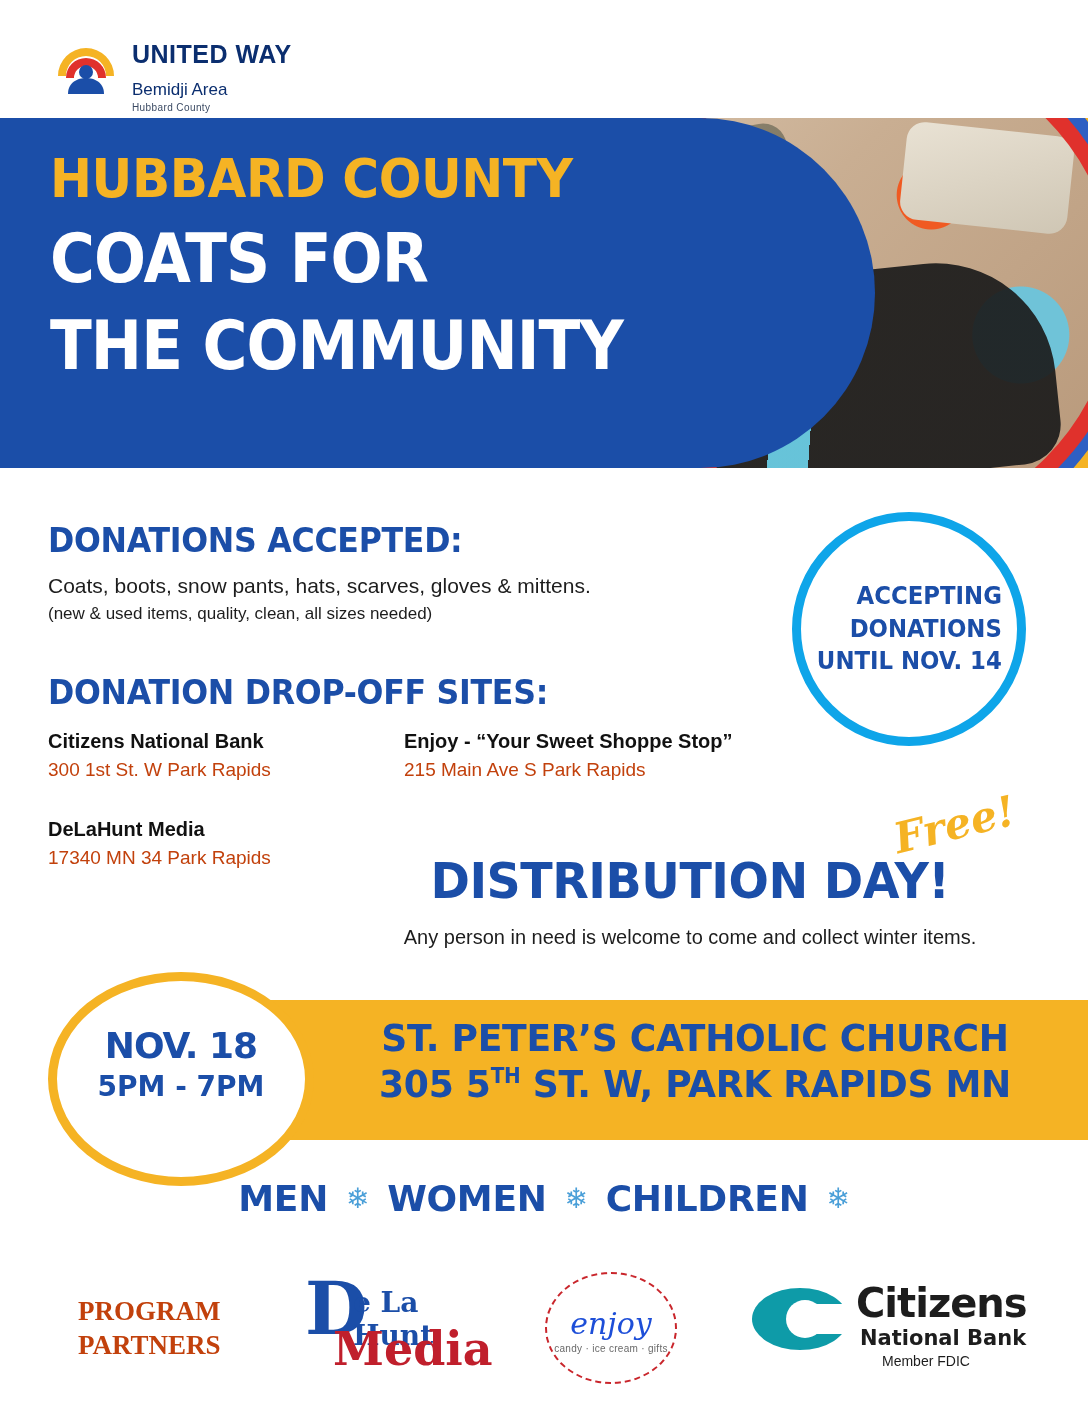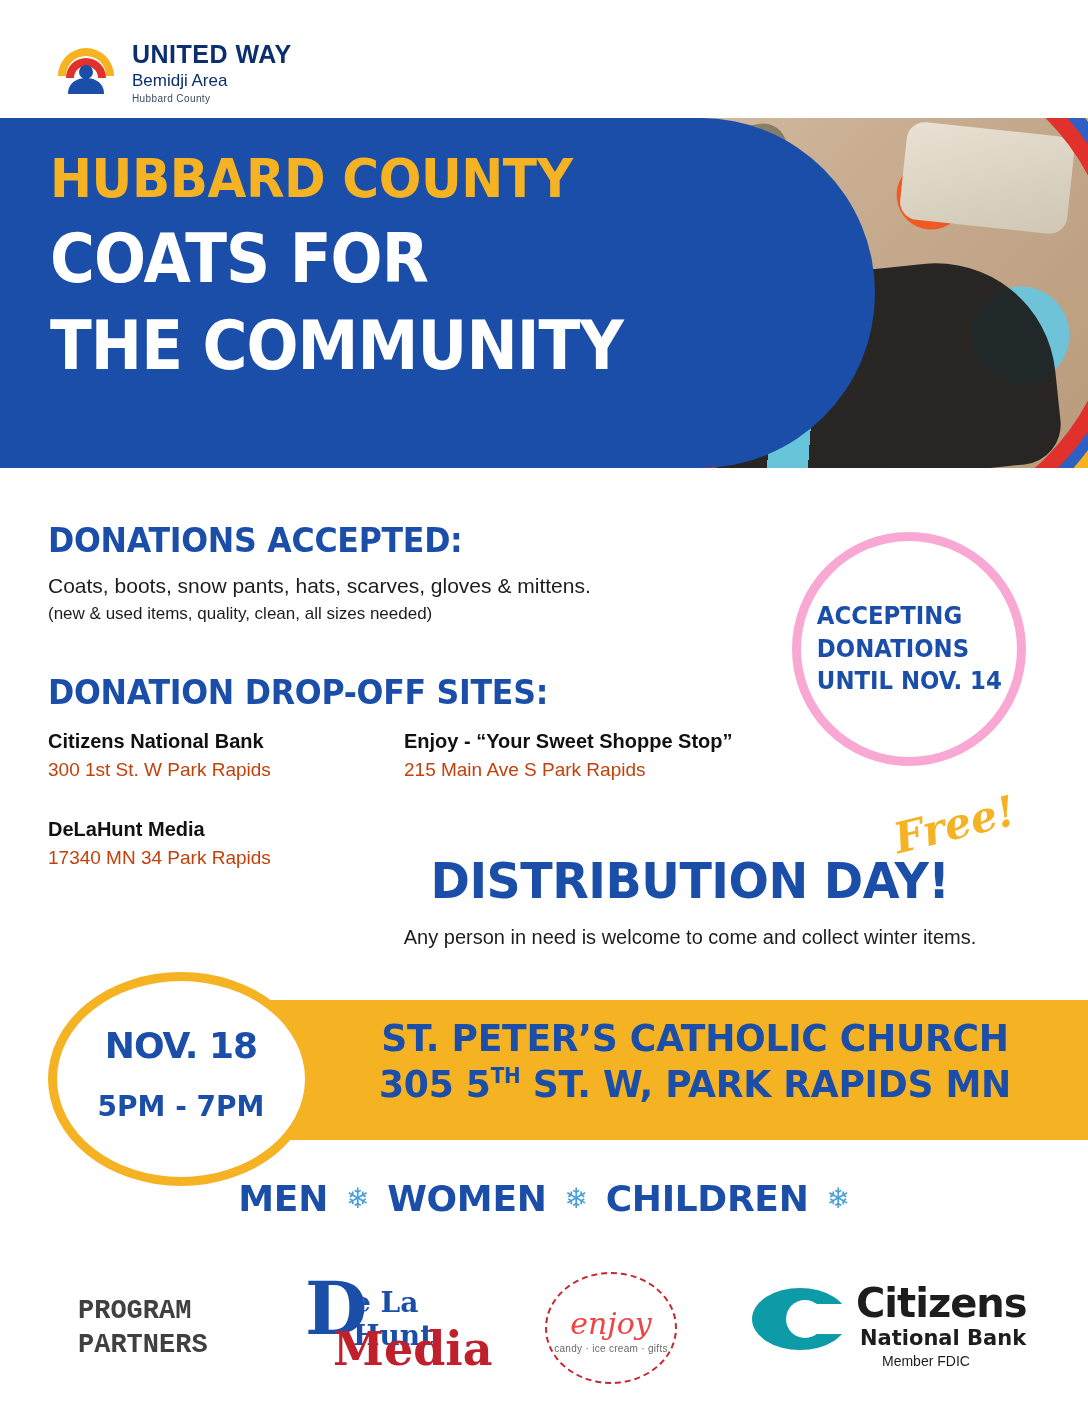--- a/index.html
+++ b/index.html
@@ -44,21 +44,21 @@
     font-size: 25px;
     font-weight: bold;
     color: #0b2e6f;
     letter-spacing: 0.5px;
     line-height: 1;
   }
   .uw-sub {
     font-size: 17px;
     color: #0b2e6f;
     line-height: 1.25;
-    margin-top: 3px;
+    margin-top: 12px;
   }
   .uw-sub2 {
     font-size: 10px;
     color: #3b4a63;
     letter-spacing: 0.4px;
     margin-top: 2px;
   }
 
   
   .hero {
@@ -231,29 +231,29 @@
     margin-top: 6px;
   }
   .site-1 { left: 0; top: 0; }
   .site-2 { left: 356px; top: 0; }
   .site-3 { left: 0; top: 88px; }
 
   
   .accept-circle {
     position: absolute;
     right: 62px;
-    top: 532px;
+    top: 512px;
     width: 216px;
     height: 216px;
-    border: 9px solid #f9a8d4;
+    border: 9px solid #0ea5e9;
     border-radius: 50%;
     display: flex;
     align-items: center;
     justify-content: center;
-    text-align: left;
+    text-align: right;
   }
   .accept-text {
     font-family: "DejaVu Sans", sans-serif;
     font-weight: bold;
     color: #1b4ea8;
     font-size: 24px;
     line-height: 1.35;
     transform: scaleX(0.95);
   }
 
@@ -318,21 +318,21 @@
     font-size: 36px;
     color: #1b4ea8;
     margin-top: 44px;
     letter-spacing: -1px;
   }
   .date-time {
     font-family: "DejaVu Sans", sans-serif;
     font-weight: bold;
     font-size: 28px;
     color: #1b4ea8;
-    margin-top: 24px;
+    margin-top: 4px;
   }
   .venue {
     position: absolute;
     left: 330px;
     top: 1016px;
     width: 730px;
     text-align: center;
     font-family: "DejaVu Sans", sans-serif;
     font-weight: bold;
     color: #1b4ea8;
@@ -365,24 +365,24 @@
   .flake {
     color: #4a9fd8;
     font-size: 28px;
   }
 
   
   .partners-label {
     position: absolute;
     left: 78px;
     top: 1295px;
-    font-family: Liberation Mono, monospace;
+    font-family: Liberation Serif, serif;
     font-weight: bold;
     font-size: 27px;
-    color: #404040;
+    color: #c2410c;
     line-height: 1.25;
   }
   .dlh {
     position: absolute;
     left: 305px;
     top: 1278px;
     width: 190px;
     height: 96px;
   }
   .dlh-d {
@@ -420,21 +420,21 @@
     width: 128px;
     height: 108px;
     border: 2px dashed #c9252b;
     border-radius: 50%;
     text-align: center;
   }
   .enjoy-word {
     font-family: "DejaVu Serif", serif;
     font-style: italic;
     font-size: 30px;
-    color: #ef4444;
+    color: #1d4ed8;
     margin-top: 32px;
   }
   .enjoy-tag {
     font-size: 10px;
     color: #6a6a6a;
     margin-top: 2px;
     letter-spacing: .3px;
   }
   .cnb {
     position: absolute;

